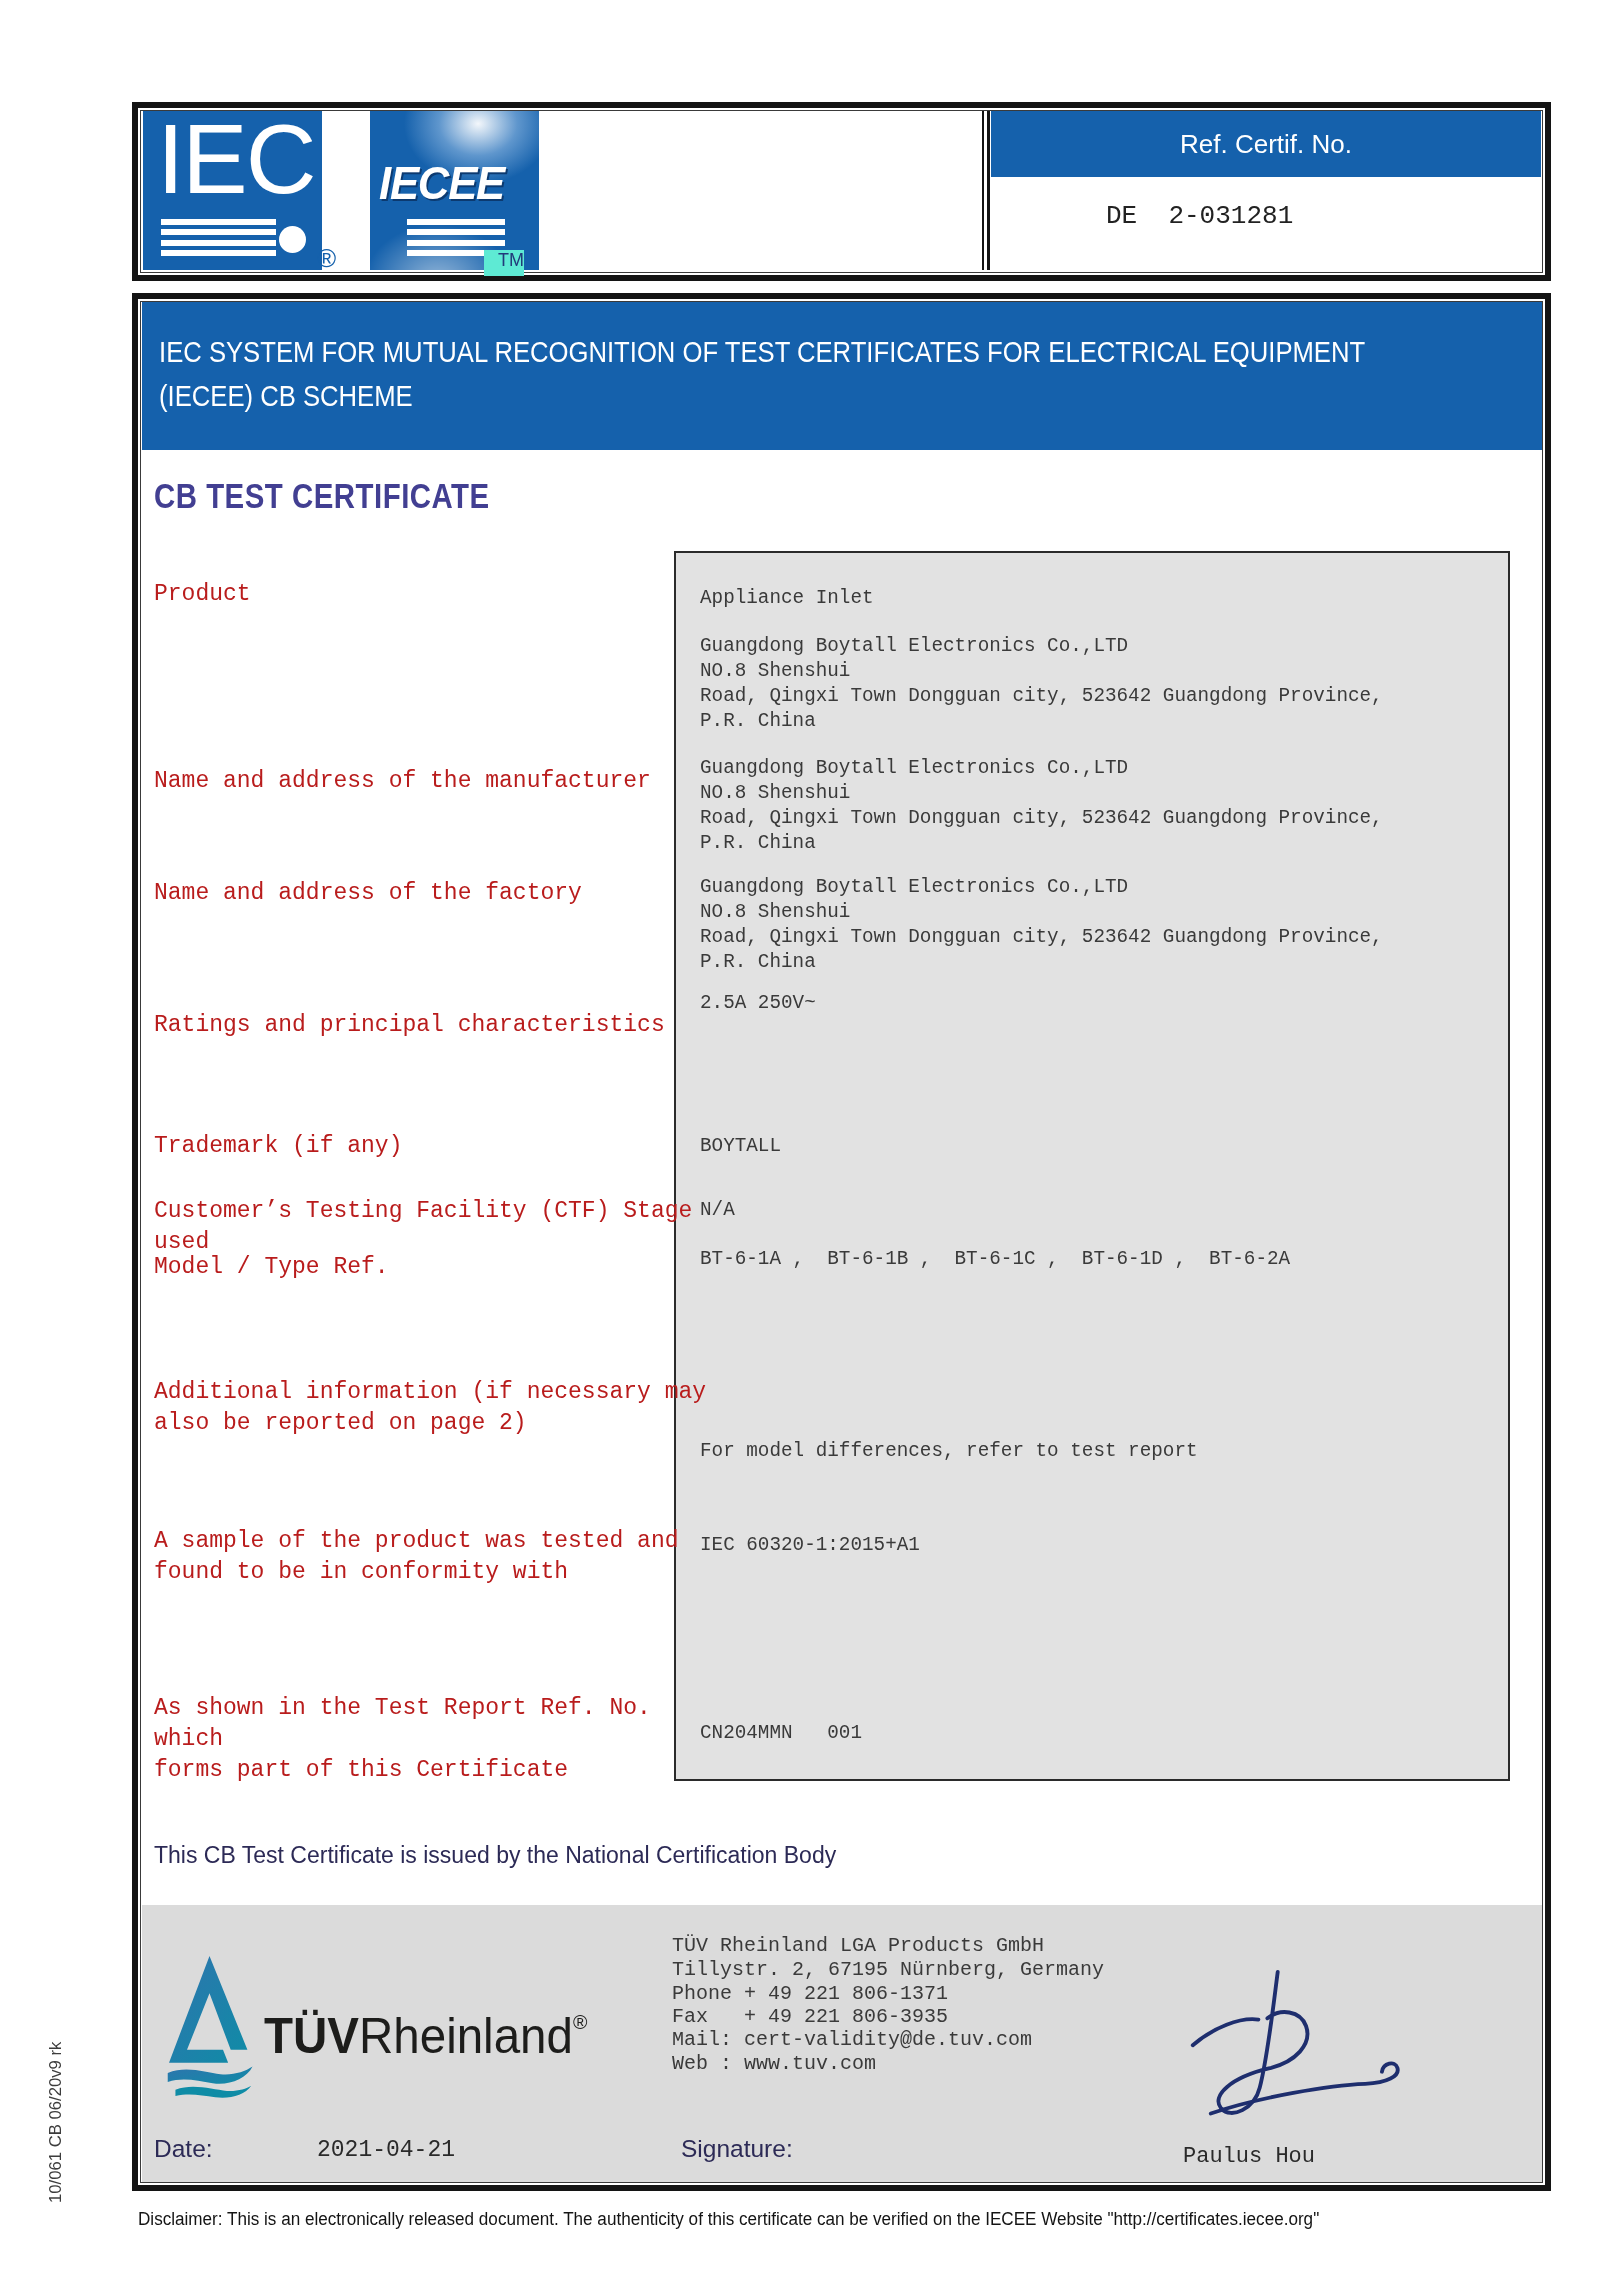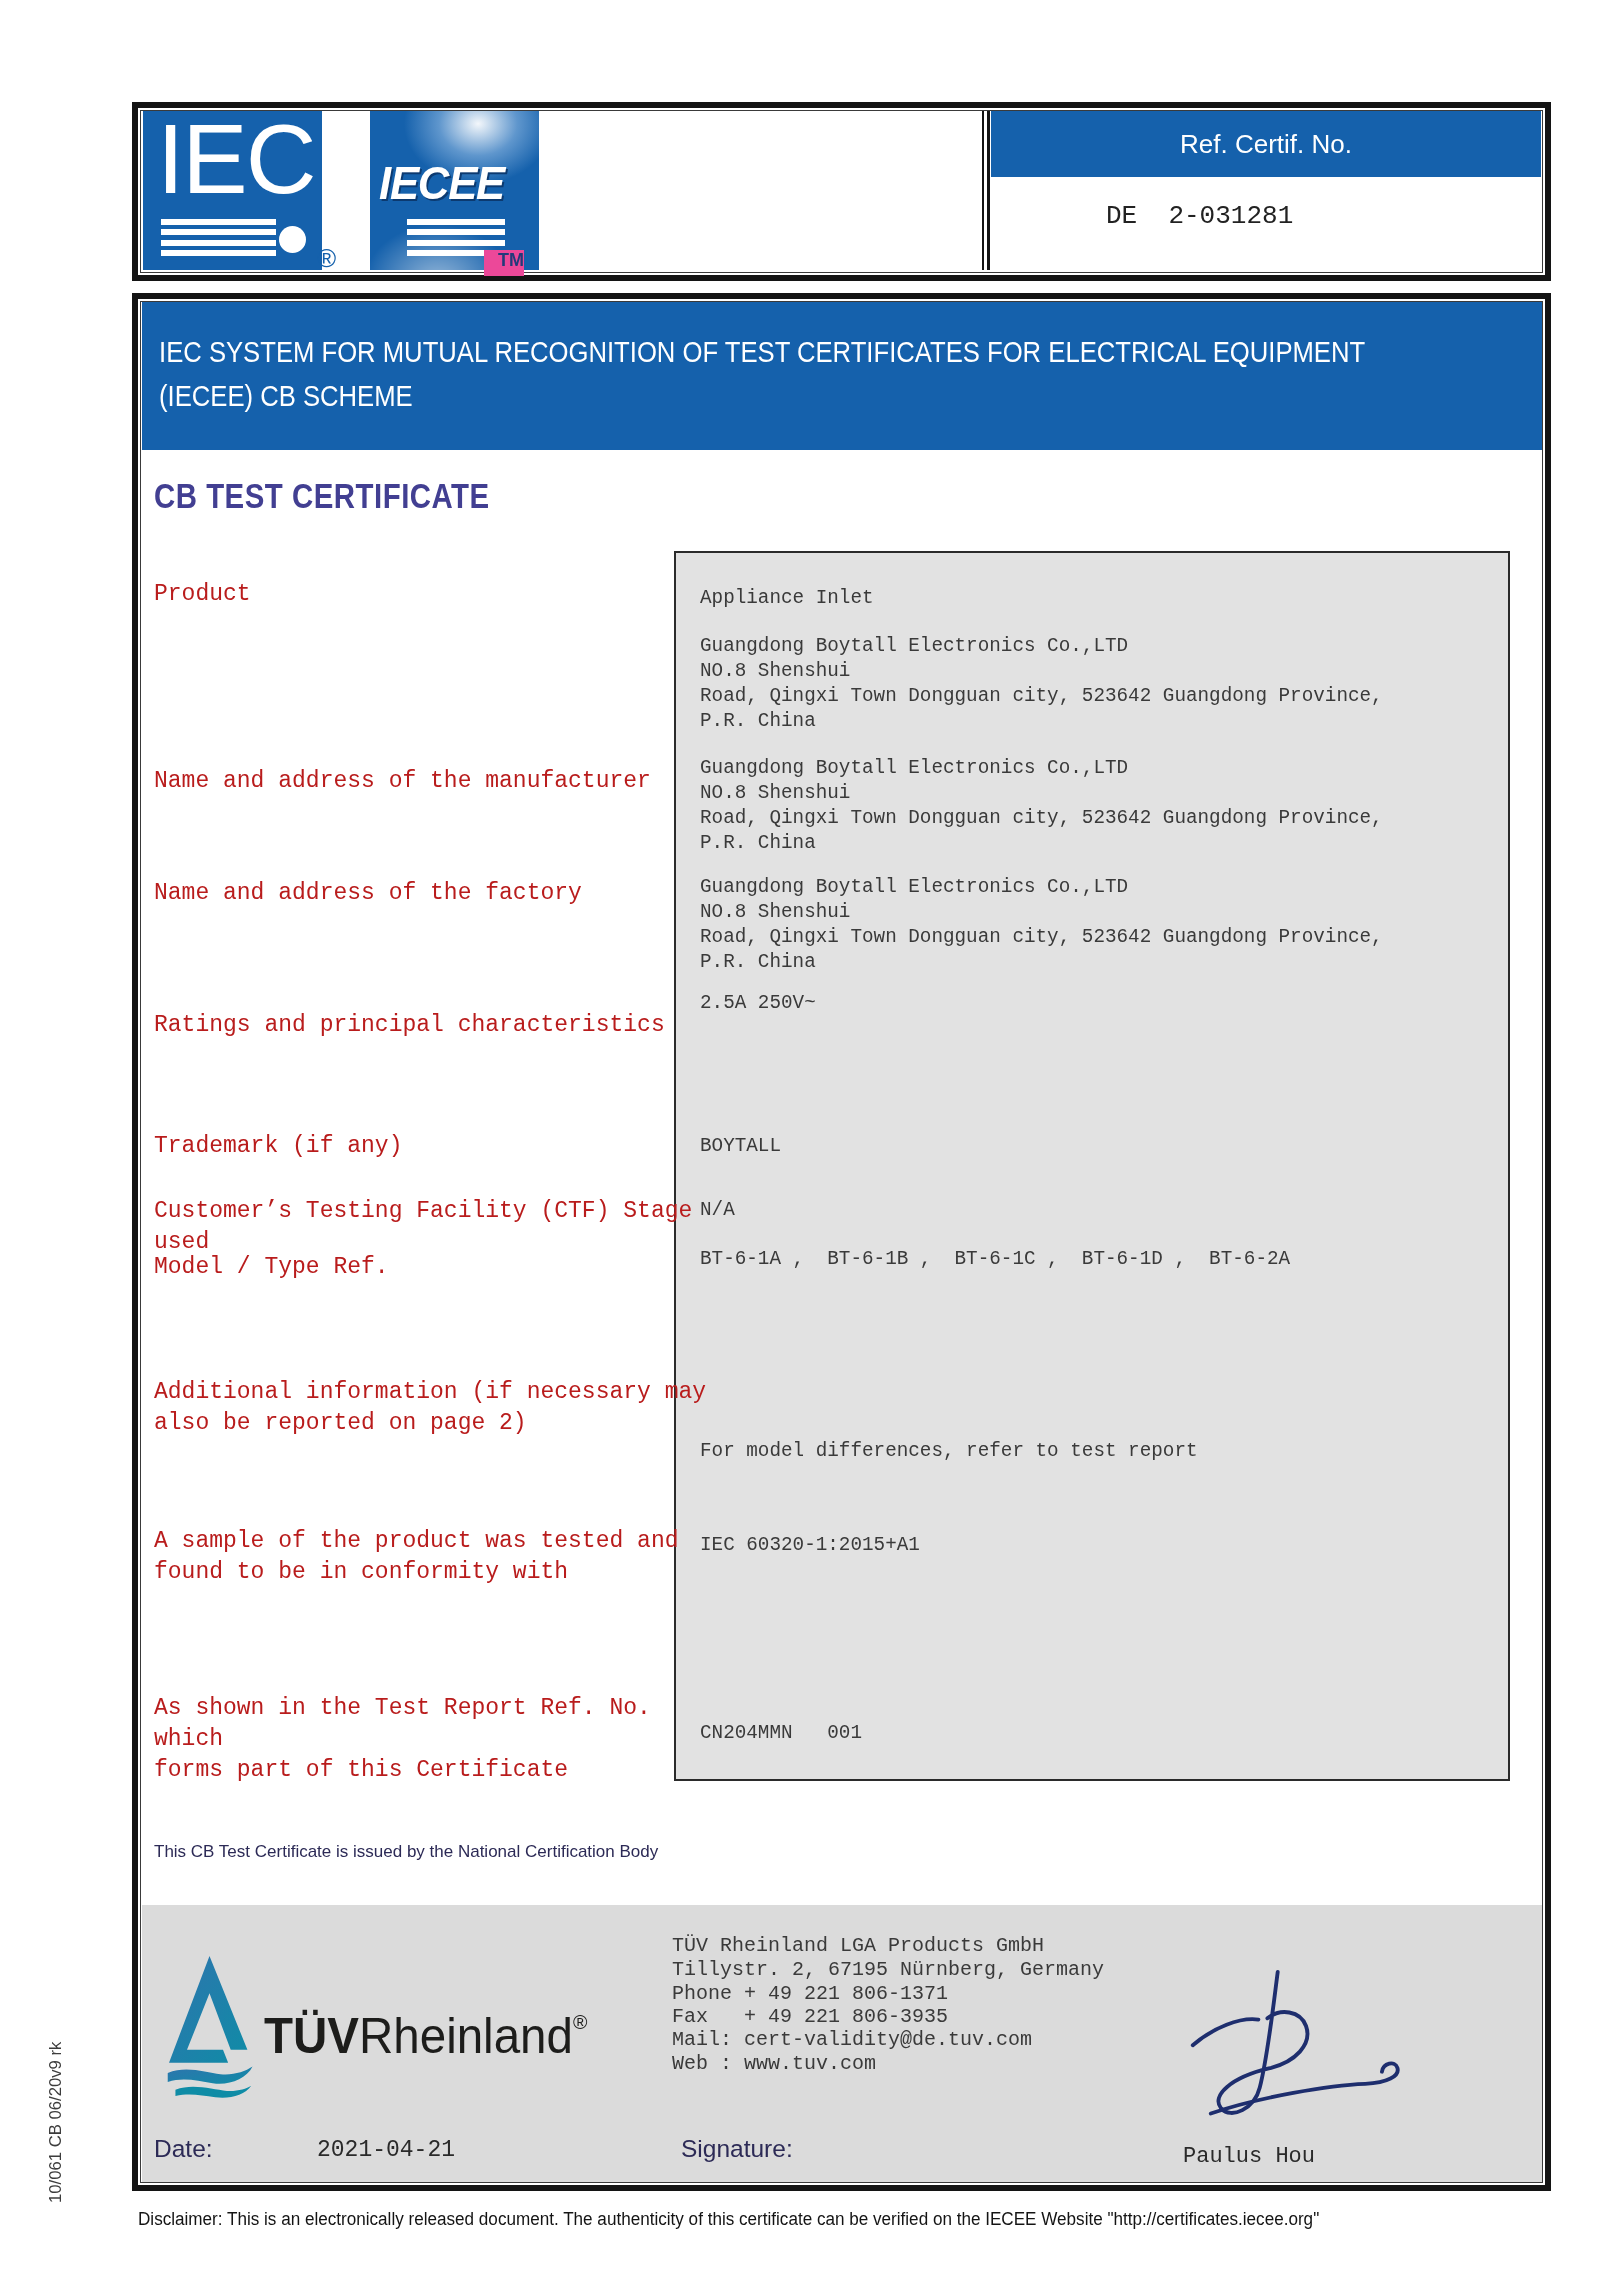--- a/index.html
+++ b/index.html
@@ -17,22 +17,22 @@
   .iec-text{position:absolute;left:14px;top:-7.7px;font-size:98px;font-weight:400;color:#ffffff;letter-spacing:-1.9px;}
   .iec-bar{position:absolute;left:18px;height:6.4px;width:115px;background:#ffffff;}
   .iec-dot{position:absolute;left:136px;top:115px;width:27px;height:27px;border-radius:50%;background:#ffffff;}
   .iec-reg{position:absolute;left:317px;top:243px;font-size:26px;color:#1561ac;}
   .iecee-square{position:absolute;left:335px;top:111px;width:169px;height:159px;background:#1561ac;
      background-image:radial-gradient(ellipse 103px 84px at 64% 8%, rgba(255,255,255,.95), rgba(185,215,245,.45) 38%, rgba(21,97,172,0) 72%),
                       radial-gradient(ellipse 122px 97px at 40% 108%, rgba(255,255,255,.55), rgba(21,97,172,0) 60%);margin-left:35px;}
   .iecee-text{position:absolute;left:9px;top:45px;font-size:46px;font-style:italic;font-weight:700;color:#ffffff;
      letter-spacing:-1.3px;transform:scaleX(.95);transform-origin:0 0;text-shadow:1.9px 1.9px 0 #0c3a70;}
   .iecee-bar{position:absolute;left:37px;height:5.8px;width:98px;background:#ffffff;}
-  .iecee-tm{position:absolute;left:484px;top:250px;width:40px;height:26px;background:#ec4899;color:#223a7a;
-     font-size:18px;font-weight:700;text-align:right;}
+  .iecee-tm{position:absolute;left:484px;top:250px;width:40px;height:26px;background:#5eead4;color:#223a7a;
+     font-size:18px;font-weight:400;text-align:right;}
   .ref-divider{position:absolute;background:#141414;}
   .ref-head{position:absolute;left:991px;top:111px;width:550px;height:66px;background:#1561ac;color:#ffffff;
      font-size:26px;text-align:center;line-height:66px;}
   .ref-value{position:absolute;left:1106px;top:201px;font-family:"Liberation Mono",monospace;font-size:26px;color:#222;white-space:pre;}
 
   
   .banner{position:absolute;left:142px;top:302px;width:1400px;height:148px;background:#1561ac;}
   .banner-line{position:absolute;left:16.7px;color:#ffffff;font-size:30px;white-space:nowrap;
      transform:scaleX(.855);transform-origin:0 0;}
   .banner-line.b1{top:33px;}
@@ -49,21 +49,21 @@
   .l2{top:766px}.v2{top:756px}
   .l3{top:878px}.v3{top:875px}
   .l4{top:1010px}.v4{top:991px}
   .l5{top:1131px}.v5{top:1134px}
   .l6{top:1196px}.v6{top:1198px}
   .l7{top:1252px}.v7{top:1247px}
   .l8{top:1377px}.v8{top:1439px}
   .l9{top:1526px}.v9{top:1533px}
   .l10{top:1693px}.v10{top:1721px}
 
-  .issued{position:absolute;left:154px;top:1842px;font-size:17px;color:#2c2a56;}
+  .issued{position:absolute;left:154px;top:1842px;font-size:23px;color:#2c2a56;}
 
   
   .footer-band{position:absolute;left:142px;top:1905px;width:1400px;height:277px;background:#dbdbdb;}
   .tuv-triangle{position:absolute;left:161px;top:1947px;}
   .tuv-wordmark{position:absolute;left:264px;top:2007px;font-size:50px;color:#1d1d1b;white-space:nowrap;
      transform:scaleX(.95);transform-origin:0 0;}
   .tuv-wordmark .tuv{font-weight:700;}
   .tuv-wordmark .rhl{font-weight:400;}
   .tuv-wordmark .reg{font-size:20.6px;vertical-align:24.5px;}
   .addr-line{position:absolute;left:672px;font-family:"Liberation Mono",monospace;font-size:20px;color:#3a3a3a;white-space:pre;}

